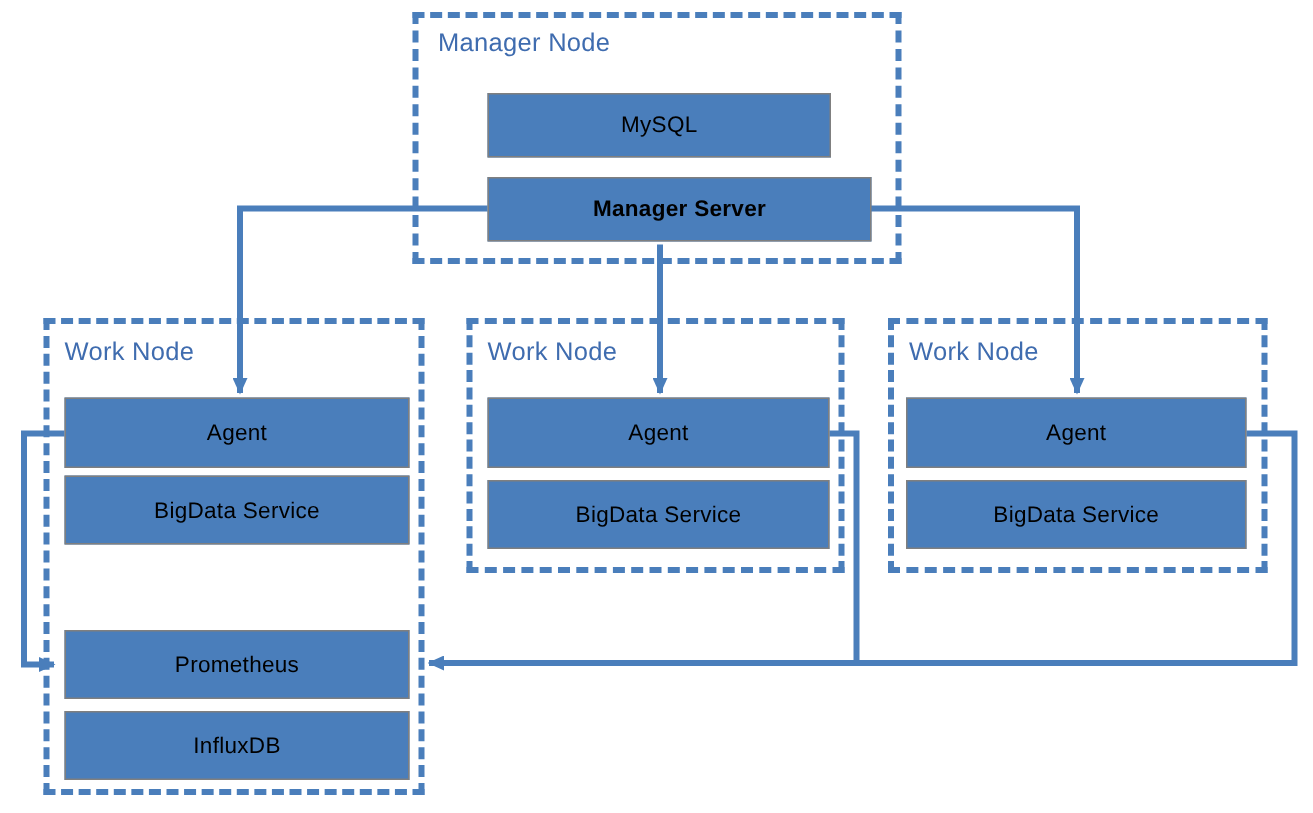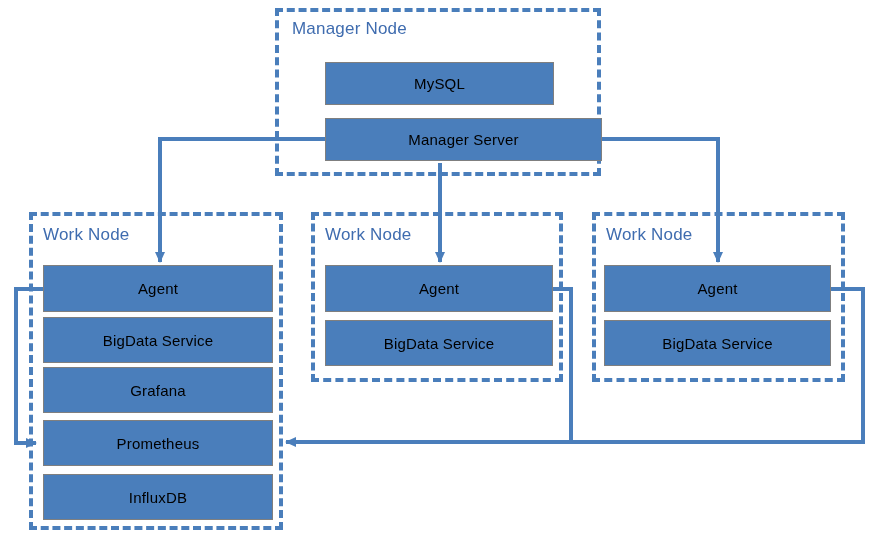--- a/index.html
+++ b/index.html
@@ -87,28 +87,27 @@
     <path d="M553,289 L571,289 L571,442 L286,442" fill="none" stroke="#4A7EBB" stroke-width="4"></path>
 
     <path d="M831,289 L863,289 L863,442 L286,442" fill="none" stroke="#4A7EBB" stroke-width="4" marker-end="url(#arrowhead)"></path>
   </svg>
 
   <div class="node-group" style="left:275px; top:8px; width:326px; height:168px;"></div>
   <div class="node-label" style="left:292px; top:19px;">Manager Node</div>
 
   <div class="box" style="left:325px; top:62px; width:229px; height:43px;">MySQL</div>
 
-  <div class="box" style="left:325px; top:118px; width:277px; height:43px;">Manager Server</div>
+  <div class="box" style="left:325px; top:118px; width:256px; height:43px;font-weight:bold;">Manager Server</div>
 
   <div class="node-group" style="left:29px; top:212px; width:254px; height:318px;"></div>
   <div class="node-label" style="left:43px; top:225px;">Work Node</div>
 
   <div class="box" style="left:43px; top:265px; width:230px; height:47px;">Agent</div>
   <div class="box" style="left:43px; top:317px; width:230px; height:46px;">BigData Service</div>
-  <div class="box" style="left:43px; top:367px; width:230px; height:46px;">Grafana</div>
   <div class="box" style="left:43px; top:474px; width:230px; height:46px;">InfluxDB</div>
   <div class="box" style="left:43px; top:420px; width:230px; height:46px;">Prometheus</div>
 
   <div class="node-group" style="left:311px; top:212px; width:252px; height:170px;"></div>
   <div class="node-label" style="left:325px; top:225px;">Work Node</div>
 
   <div class="box" style="left:325px; top:265px; width:228px; height:47px;">Agent</div>
   <div class="box" style="left:325px; top:320px; width:228px; height:46px;">BigData Service</div>
 
   <div class="node-group" style="left:592px; top:212px; width:253px; height:170px;"></div>

